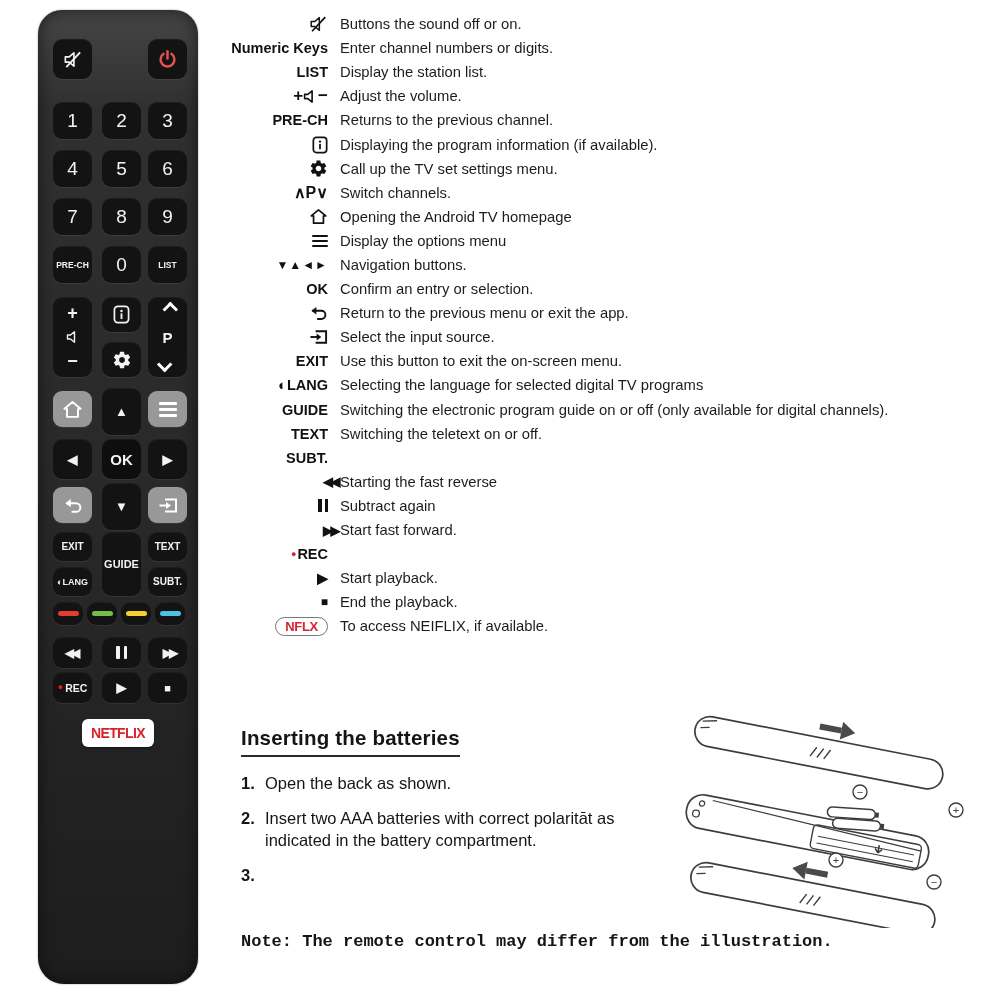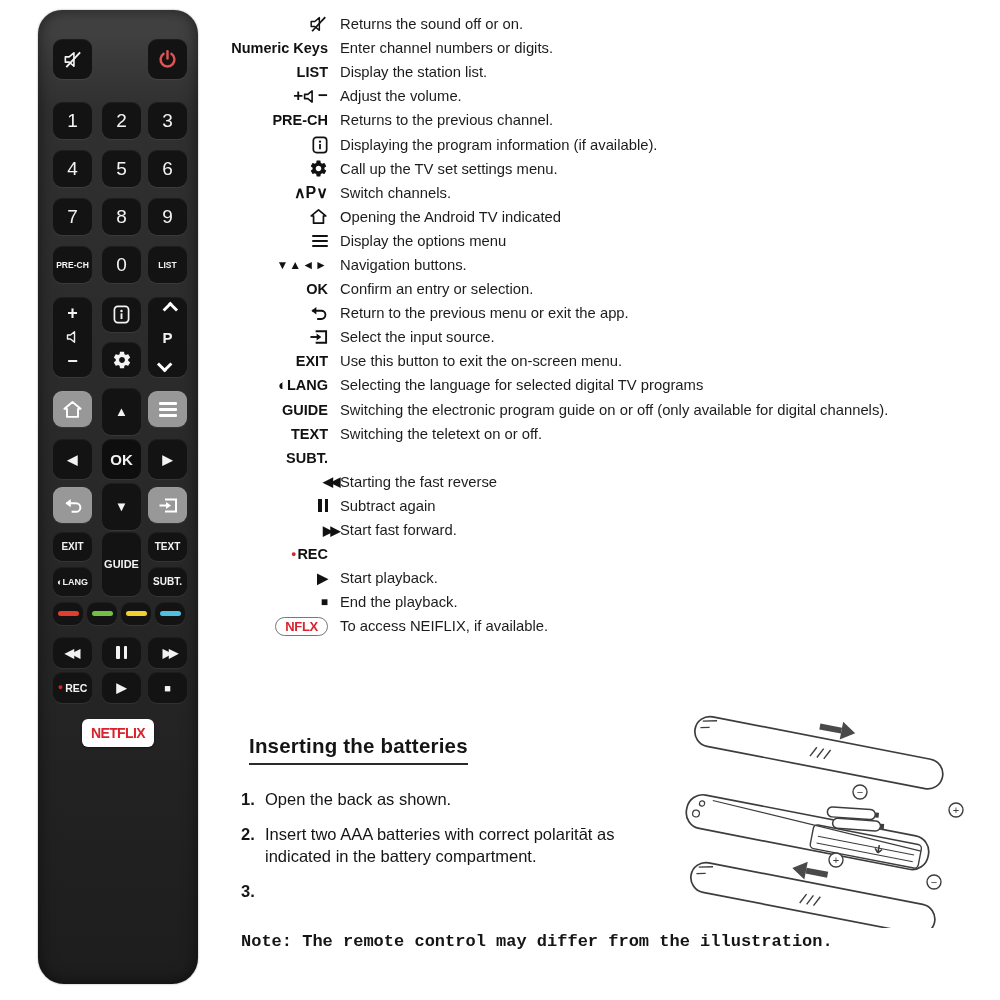--- a/index.html
+++ b/index.html
@@ -66,21 +66,21 @@
   .nflx-badge {
     border:1.6px solid #777; border-radius:10px; padding:0 9px; height:19px;
     display:inline-flex; align-items:center; font-weight:800; font-size:13px;
     color:#d9232e; letter-spacing:-0.3px; background:#fff;
   }
   .ic { display:inline-block; vertical-align:middle; }
 
   
   .battery { position:absolute; left:241px; top:726px; width:450px; }
   .battery h2 {
-    margin:8px; font-size:20.5px; font-weight:bold; display:inline-block;
+    margin:0; font-size:20.5px; font-weight:bold; display:inline-block;
     border-bottom:2.5px solid #2a2a2a; padding-bottom:5px; letter-spacing:0.2px;
   }
   .steps { margin-top:16px; }
   .step { display:flex; margin-bottom:13px; font-size:16.5px; line-height:1.33; }
   .step b { flex:0 0 24px; }
   .step span { max-width:400px; }
   .note { position:absolute; left:241px; top:932px; font-weight:bold; font-size:17px;font-family:Liberation Mono, monospace; }
 
   .battery-illu { position:absolute; left:682px; top:696px; }
 </style>
@@ -218,21 +218,21 @@
 
 <div class="desc-panel">
 
   <div class="drow">
     <span class="dlabel">
         <svg class="ic" width="20" height="20" viewBox="0 0 22 22" fill="none" stroke="#111" stroke-width="1.6" stroke-linejoin="round">
           <path d="M3.5 8.2 H7.5 L12.5 4 V18 L7.5 13.8 H3.5 Z"></path>
           <path d="M4.5 19 L19 3.5" stroke-width="1.9"></path>
         </svg>
       </span>
-    <span class="dtext">Returns the sound off or on.</span>
+    <span class="dtext">Buttons the sound off or on.</span>
   </div>
 
 
   <div class="drow">
     <span class="dlabel">Numeric Keys</span>
     <span class="dtext">Enter channel numbers or digits.</span>
   </div>
 
   <div class="drow">
     <span class="dlabel">LIST</span>
@@ -279,21 +279,21 @@
     <span class="dlabel" style="font-size:16px;">∧P∨</span>
     <span class="dtext">Switch channels.</span>
   </div>
 
   <div class="drow">
     <span class="dlabel">
         <svg class="ic" width="19" height="17" viewBox="0 0 22 20" fill="none" stroke="#111" stroke-width="2" stroke-linejoin="round">
           <path d="M11 2.2 L2.5 9.3 H5.2 V17.8 H16.8 V9.3 H19.5 Z"></path>
         </svg>
       </span>
-    <span class="dtext">Opening the Android TV indicated</span>
+    <span class="dtext">Opening the Android TV homepage</span>
   </div>
 
   <div class="drow">
     <span class="dlabel">
         <span class="hamb" style="gap:2.5px;">
           <i style="background:#111;width:16px;height:2.5px;display:block;border-radius:1px;"></i>
           <i style="background:#111;width:16px;height:2.5px;display:block;border-radius:1px;"></i>
           <i style="background:#111;width:16px;height:2.5px;display:block;border-radius:1px;"></i>
         </span>
       </span>

